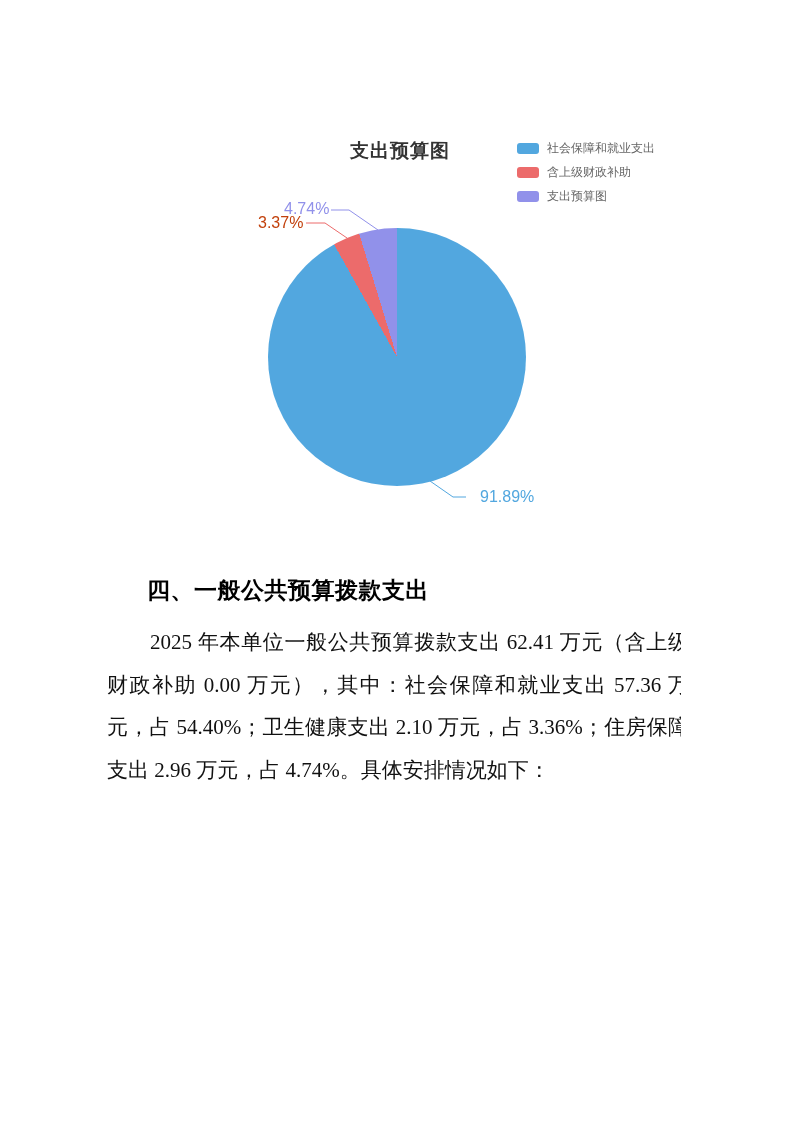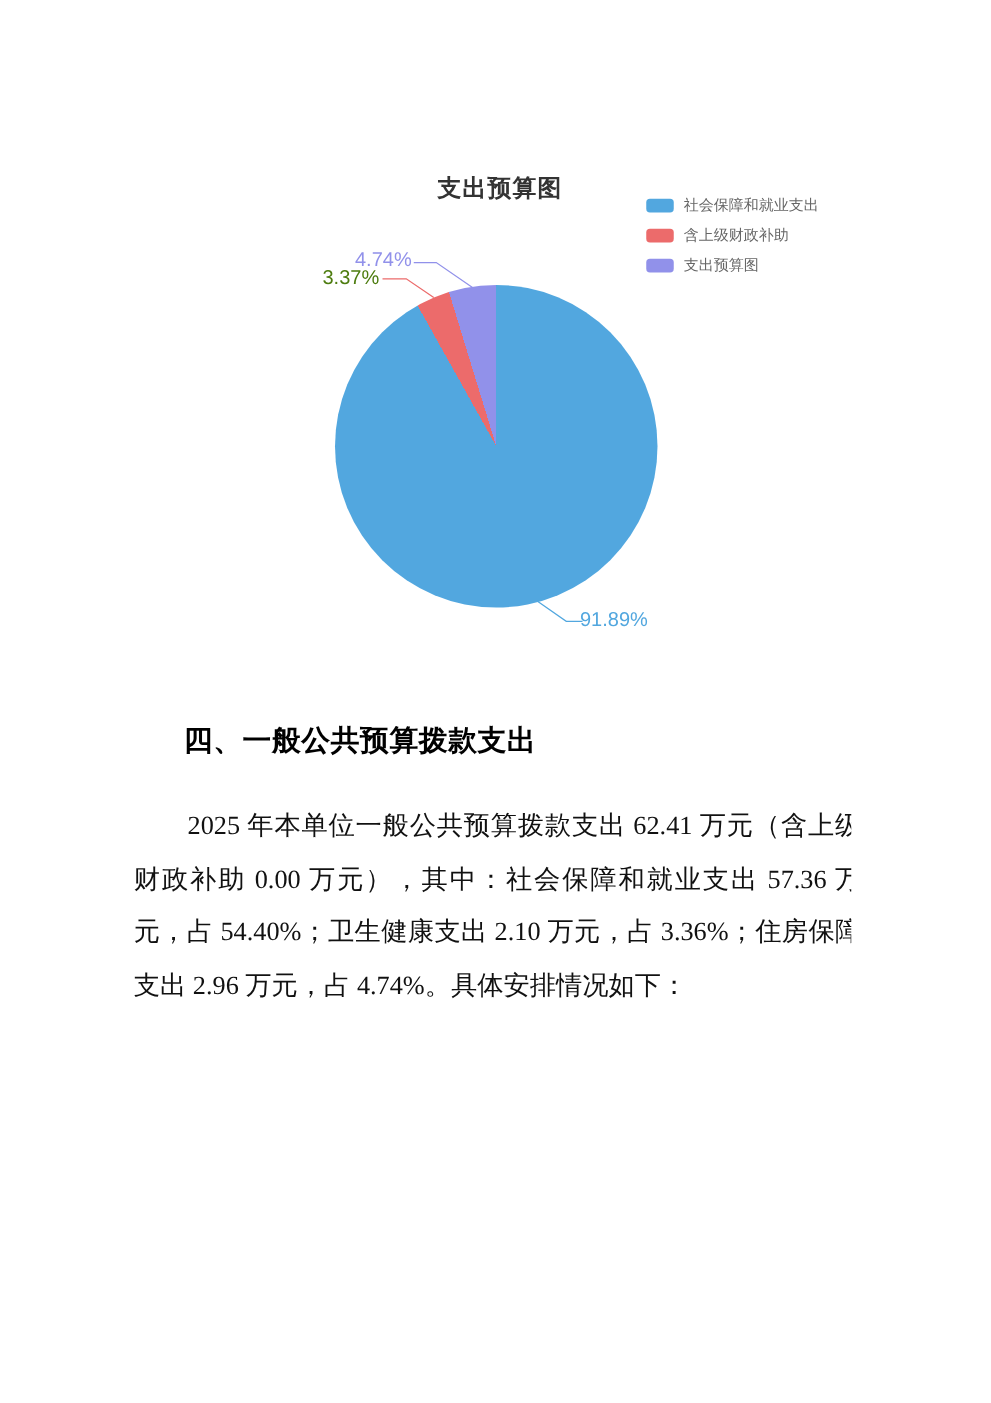--- a/index.html
+++ b/index.html
@@ -13,48 +13,48 @@
   
   .chart{
     position:absolute;left:0;top:0;width:793px;height:570px;
     font-family:"Liberation Sans", sans-serif;
   }
   .chart-title{
     position:absolute;left:350px;top:138px;
     font-size:19px;font-weight:bold;color:#333;letter-spacing:1px;
   }
   .legend{
-    position:absolute;left:517px;top:158px;
+    position:absolute;left:517px;top:142px;
     display:flex;flex-direction:column;gap:12px;
   }
   .legend-row{display:flex;align-items:center;}
   .legend-swatch{
     width:22px;height:11px;border-radius:3px;flex:0 0 auto;
   }
   .legend-label{
     margin-left:8px;font-size:12px;color:#666;line-height:12px;white-space:nowrap;
   }
   .pie{
     position:absolute;left:268px;top:228px;width:258px;height:258px;
     border-radius:50%;
   }
   .leader-svg{position:absolute;left:0;top:0;width:793px;height:570px;pointer-events:none;}
   .pie-label{
     position:absolute;font-size:16px;line-height:14px;white-space:nowrap;
   }
   .pie-label.l-purple{left:284px;top:202px;}
   .pie-label.l-red{left:258px;top:216px;}
-  .pie-label.l-blue{left:464px;top:490px;}
+  .pie-label.l-blue{left:480px;top:490px;}
   
   .doc{
     position:absolute;left:107px;top:577px;width:582px;color:#111;
   }
   .doc-heading{
-    margin:0 0 32px 40px;
-    font-family:Liberation Sans, sans-serif;
+    margin:0 0 14px 40px;
+    font-family:Liberation Mono, monospace;
     font-size:23px;font-weight:bold;color:#000;line-height:30px;letter-spacing:0.5px;
   }
   .doc p{
     margin:0;
     font-size:21px;line-height:42.5px;
     text-align:justify;text-indent:43px;
   }
   .doc p.sub{margin-top:5px;}
   .doc .lead{font-weight:bold;}
 </style>
@@ -84,21 +84,21 @@
 
     <div class="pie" style="background: conic-gradient(rgb(82, 167, 223) 0deg, rgb(82, 167, 223) 330.8deg, rgb(236, 107, 107) 330.8deg, rgb(236, 107, 107) 342.94deg, rgb(145, 145, 234) 342.94deg, rgb(145, 145, 234) 360deg);"></div>
 
     <svg class="leader-svg" viewBox="0 0 793 570">
       <polyline points="331,210 349,210 378,230" fill="none" stroke-width="1" stroke="#9191EA"></polyline>
       <polyline points="306,223 325,223 347,238" fill="none" stroke-width="1" stroke="#EC6B6B"></polyline>
       <polyline points="430,481 453,497 466,497" fill="none" stroke-width="1" stroke="#52A7DF"></polyline>
     </svg>
 
     <span class="pie-label l-purple" style="color: rgb(145, 145, 234);">4.74%</span>
-    <span class="pie-label l-red" style="color: #4d7c0f;">3.37%</span>
+    <span class="pie-label l-red" style="color: #c2410c;">3.37%</span>
     <span class="pie-label l-blue" style="color: rgb(82, 167, 223);">91.89%</span>
   </div>
 
   <div class="doc">
     <h2 class="doc-heading">四、一般公共预算拨款支出</h2>
 
     <p><span>2025 年本单位一般公共预算拨款支出 62.41 万元（含上级财政补助 0.00 万元），其中：社会保障和就业支出 57.36 万元，占 54.40%；卫生健康支出 2.10 万元，占 3.36%；住房保障支出 2.96 万元，占 4.74%。具体安排情况如下：</span></p>
 
 
   </div>

